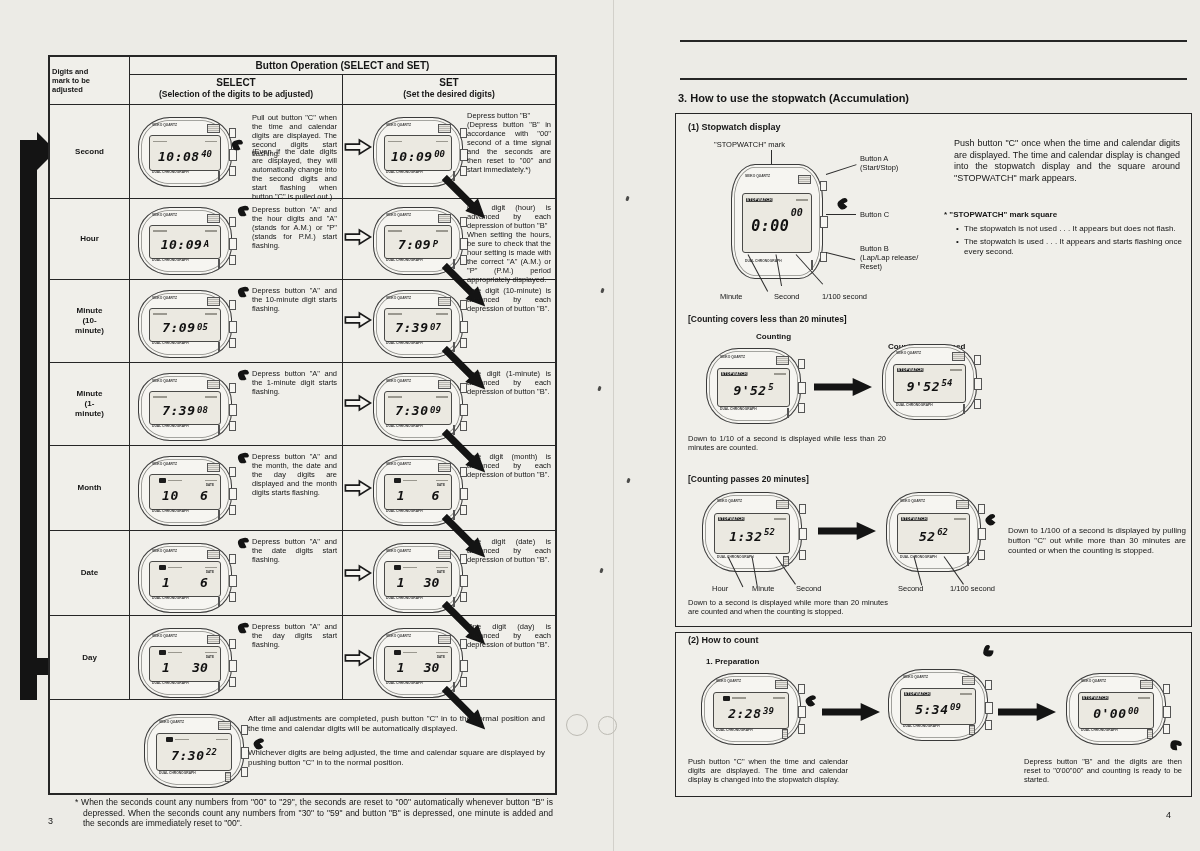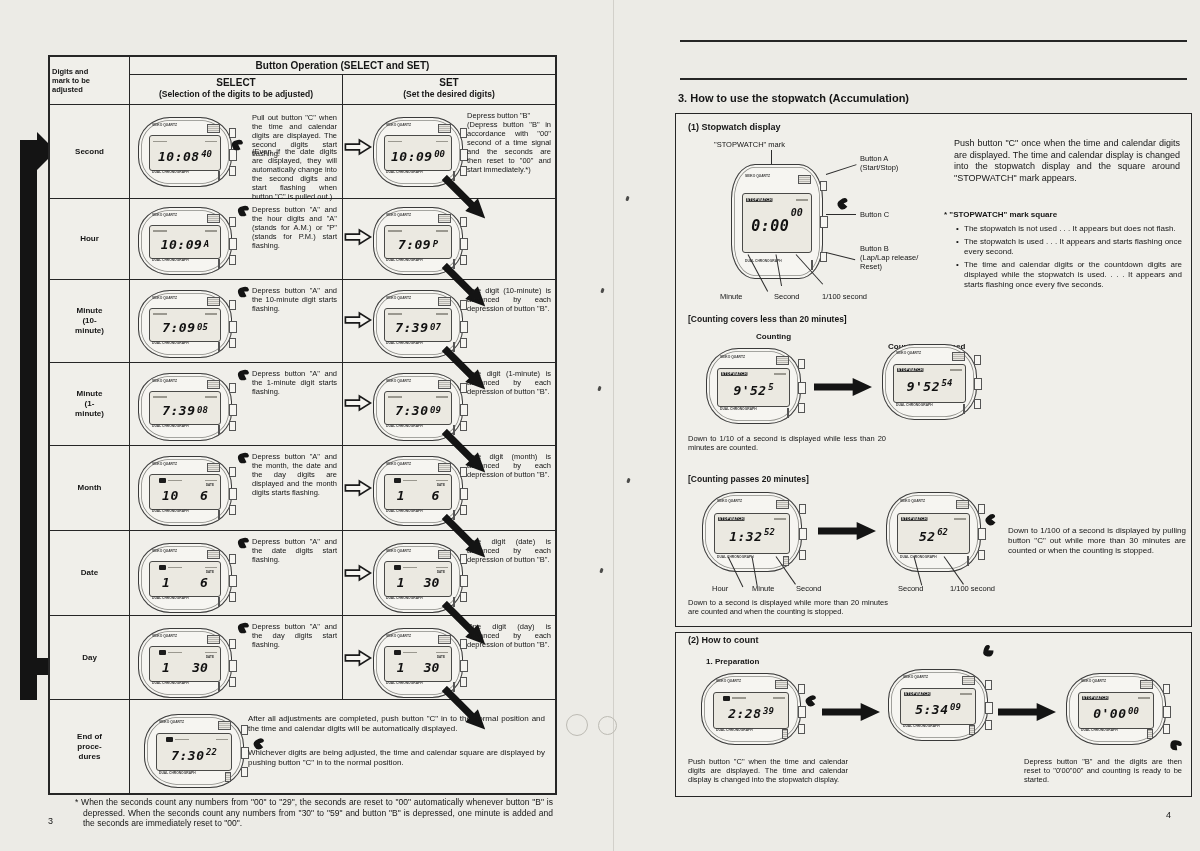--- a/index.html
+++ b/index.html
@@ -225,20 +225,22 @@
     </div>
     <div class="w-brand-row" style="top:auto;bottom:7%;">
       <span class="w-brand">DUAL CHRONOGRAPH</span>
       <span class="w-logo" style="height:8px"></span>
     </div>
     <span class="w-btn b1"></span>
     <span class="w-btn b2"></span>
     <span class="w-btn b3"></span>
   </div>
 </div>
+      <div class="abs t75 jt pre" style="left:124px;right:4px;top:4px;">One digit (hour) is advanced by each depression of button "B"
+When setting the hours, be sure to check that the hour setting is made with the correct "A" (A.M.) or "P" (P.M.) period appropriately displayed.</div>
       <span class="icon sarrow diag" style="left:96px;top:66px;width:26px;"><svg width="58" height="18" viewBox="0 0 60 20" preserveAspectRatio="none">
             <path d="M0 6 H40 V0 L60 10 L40 20 V14 H0 Z" fill="#141414"></path>
           </svg></span>
     </div>
 
     <div class="cell br bb lblcell t8 b pre">Minute
 (10-
 minute)</div>
     <div class="cell br bb">
       <div class="watch" style="left:8px;top:10px;width:94px;height:68px;">
@@ -595,23 +597,20 @@
     <span class="w-btn b2"></span>
     <span class="w-btn b3"></span>
   </div>
 </div>
       <div class="abs t75 jt" style="left:124px;right:4px;top:6px;">One digit (day) is advanced by each depression of button "B".</div>
       <span class="icon sarrow diag" style="left:96px;top:72px;width:26px;"><svg width="58" height="18" viewBox="0 0 60 20" preserveAspectRatio="none">
             <path d="M0 6 H40 V0 L60 10 L40 20 V14 H0 Z" fill="#141414"></path>
           </svg></span>
     </div>
 
-    <div class="cell br lblcell t8 b pre">End of
-proce-
-dures</div>
     <div class="cell" style="grid-column:2/4;">
       <div class="watch mark" style="left:14px;top:14px;width:100px;height:74px;">
   <div class="w-case">
     <div class="w-brand-row">
       <span class="w-brand">SEIKO QUARTZ</span>
       <span class="w-logo"></span>
     </div>
     <div class="w-lcd">
       <div class="w-lcd-top">
 
@@ -707,21 +706,20 @@
     <div class="leader" style="left:120px;top:140px;width:40px;transform:rotate(48deg);"></div>
     <div class="abs t75" style="left:44px;top:178px;">Minute</div>
     <div class="abs t75" style="left:98px;top:178px;">Second</div>
     <div class="abs t75" style="left:146px;top:178px;">1/100 second</div>
 
     <div class="abs t9 jt" style="left:278px;top:24px;width:226px;">Push button "C" once when the time and calendar digits are displayed. The time and calendar display is changed into the stopwatch display and the square around "STOPWATCH" mark appears.</div>
     <div class="abs t8 b" style="left:268px;top:96px;">*  "STOPWATCH" mark square</div>
     <div class="abs t8" style="left:280px;top:110px;width:226px;">
       <div class="bullet jt">The stopwatch is not used . . . It appears but does not flash.</div>
       <div class="bullet jt">The stopwatch is used . . . It appears and starts flashing once every second.</div>
-      <div class="bullet jt">The time and calendar digits or the countdown digits are displayed while the stopwatch is used. . . . It appears and starts flashing once every five seconds.</div>
     </div>
 
     <div class="abs t85 b" style="left:12px;top:200px;">[Counting covers less than 20 minutes]</div>
     <div class="abs t8 b" style="left:80px;top:218px;">Counting</div>
     <div class="abs t8 b" style="left:212px;top:214px;margin-top:14px;">Counting is stopped</div>
     <div class="watch sw" style="left:30px;top:234px;width:95px;height:76px;">
   <div class="w-case">
     <div class="w-brand-row">
       <span class="w-brand">SEIKO QUARTZ</span>
       <span class="w-logo"></span>

